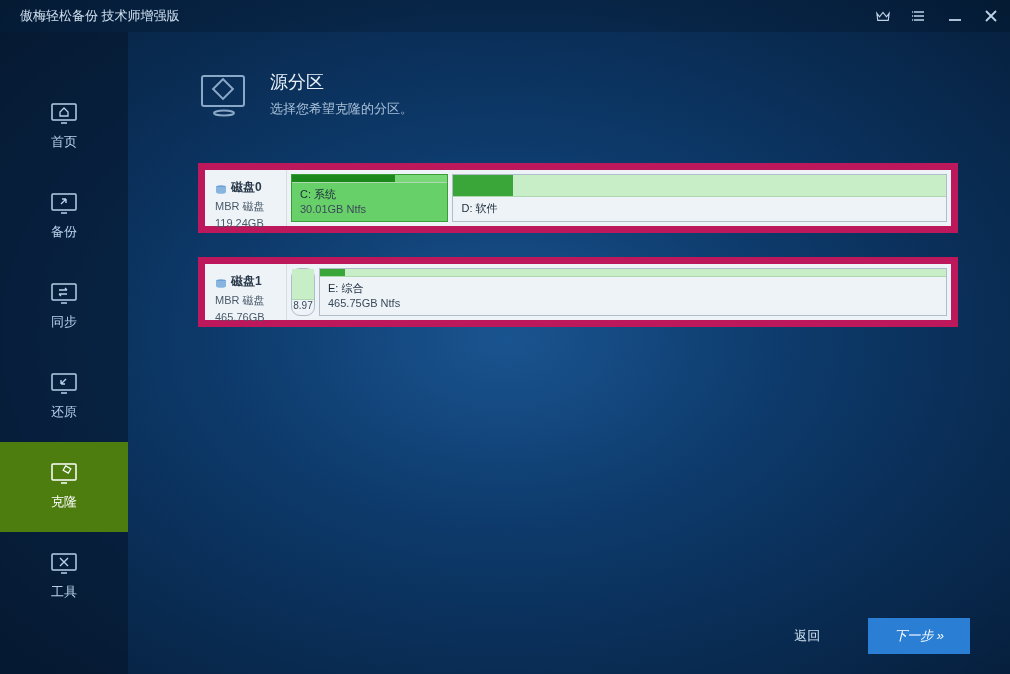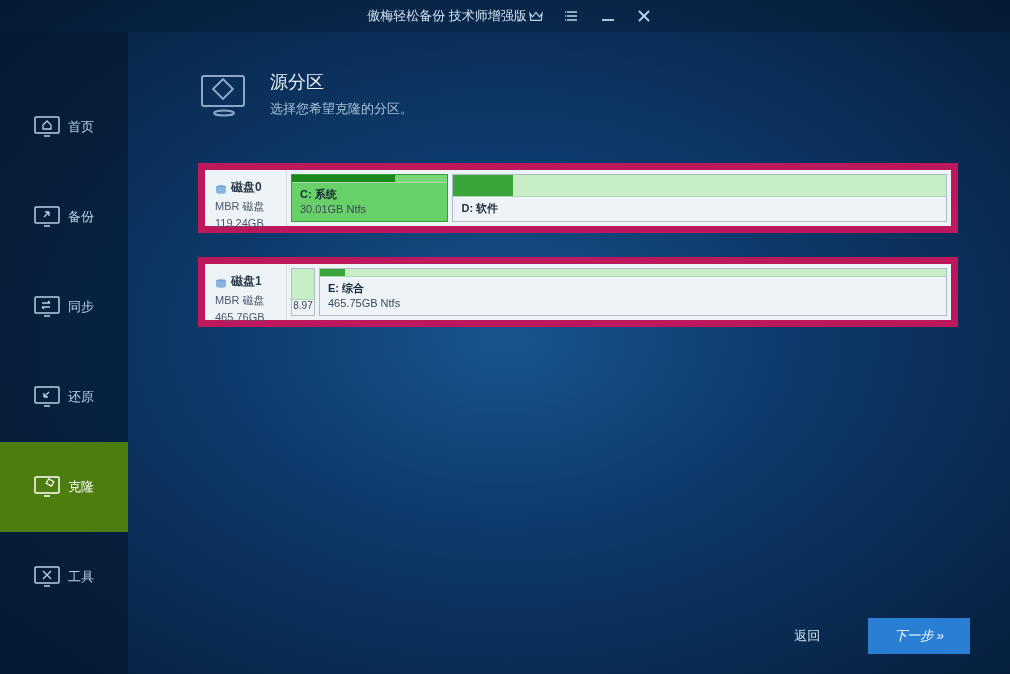--- a/index.html
+++ b/index.html
@@ -9,38 +9,39 @@
       height: 674px;
       background: radial-gradient(ellipse at center, #1a5490 0%, #0d3a6b 40%, #061f3d 100%);
       overflow: hidden;
       color: #fff;
       font-size: 13px;
     }
     .titlebar {
       height: 32px;
       display: flex;
       align-items: center;
-      justify-content: center;
+      justify-content: space-between;
       padding: 0 10px 0 20px;
       background: rgba(0,0,0,0.15);
     }
     .titlebar-title { font-size: 13px; color: #d0e0f0; }
     .titlebar-controls { display: flex; gap: 18px; align-items: center; }
     .titlebar-btn { cursor: pointer; color: #c0d4e8; display: flex; align-items: center; justify-content: center; width: 18px; height: 18px; }
     .titlebar-btn svg { width: 14px; height: 14px; }
     .layout { display: flex; height: calc(100% - 32px); }
     .sidebar {
       width: 128px;
       background: rgba(5, 20, 40, 0.55);
       display: flex;
       flex-direction: column;
       padding-top: 50px;
     }
     .sidebar-item {
       display: flex;
+      flex-direction: column;
       align-items: center;
       justify-content: center;
       height: 90px;
       color: #b8d0e8;
       cursor: pointer;
       gap: 8px;
     }
     .sidebar-item.active { background: #4d7c0f; color: #fff; }
     .sidebar-icon { width: 26px; height: 22px; display: flex; align-items: center; justify-content: center; }
     .sidebar-label { font-size: 13px; }
@@ -72,25 +73,25 @@
       border: 1px solid #b0bcc8;
       display: flex;
       flex-direction: column;
       cursor: pointer;
       position: relative;
     }
     .partition.selected { border: 1px solid #3a9d3a; }
     .usage-bar { height: 22px; background: #c8eec8; border-bottom: 1px solid #b0d8b0; position: relative; }
     .usage-bar-fill { height: 100%; background: #3aa63a; }
     .part-text { flex: 1; padding: 4px 8px; font-size: 11px; line-height: 1.35; }
-    .part-label { font-weight: bold; color: #1a2a3a; }
+    .part-label { font-weight: normal; color: #1a2a3a; }
     .part-detail { color: #3a4a5a; }
     .partition.selected .part-text { background: #90e090; }
     .partition.selected.deep .part-text { background: #68d068; }
-    .partition.tiny { width: 24px; align-items: center; justify-content: flex-end; }
+    .partition.tiny { width: 24px; align-items: center; justify-content: flex-end; border-radius: 9px; }
     .partition.tiny .usage-bar { width: 100%; }
     .partition.tiny .tiny-label { font-size: 10px; text-align: center; padding-bottom: 4px; color: #3a4a5a; }
     .footer {
       position: absolute;
       bottom: 20px;
       right: 40px;
       display: flex;
       gap: 34px;
       align-items: center;
     }

